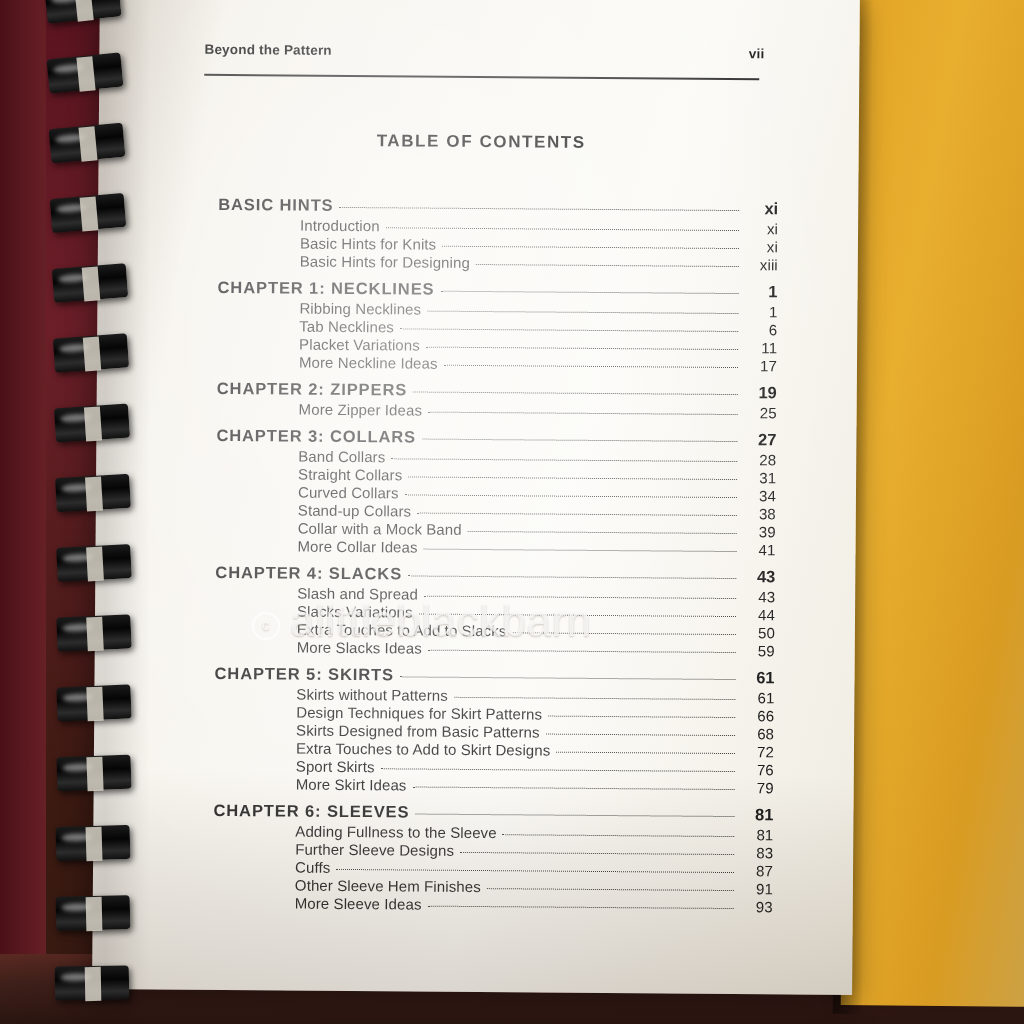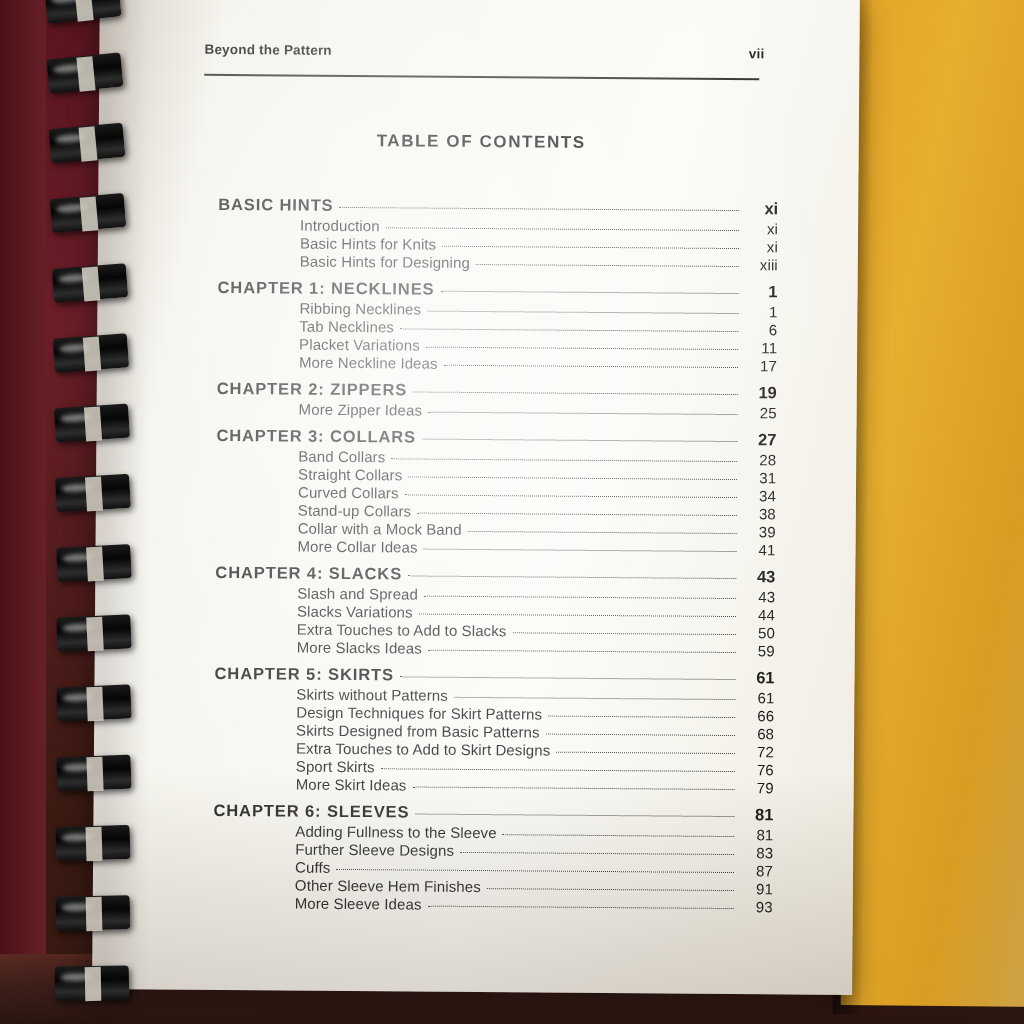--- a/index.html
+++ b/index.html
@@ -435,20 +435,23 @@
             <span class="label">More Sleeve Ideas</span>
             <span class="leader"></span>
             <span class="page-no">93</span>
           </div>
         </div>
 
     </div>
     <div class="page-shade"></div>
   </div>
 
+  <div class="watermark">
+    <span class="c">c</span><span>alittleblackbarn</span>
+  </div>
 
   <div class="binding-strip" id="binding">
       <div class="coil" style="top: -4px; left: 46px; transform: rotate(-6deg);"></div>
       <div class="coil-gap" style="top: -3px; left: 76px; transform: rotate(-6deg); opacity: 0.85;"></div>
       <div class="coil" style="top: 66px; left: 47.8473px; transform: rotate(-5.64286deg);"></div>
       <div class="coil-gap" style="top: 67px; left: 77.8473px; transform: rotate(-5.64286deg); opacity: 0.85;"></div>
       <div class="coil" style="top: 136px; left: 49.6363px; transform: rotate(-5.28571deg);"></div>
       <div class="coil-gap" style="top: 137px; left: 79.6363px; transform: rotate(-5.28571deg); opacity: 0.85;"></div>
       <div class="coil" style="top: 206px; left: 51.3112px; transform: rotate(-4.92857deg);"></div>
       <div class="coil-gap" style="top: 207px; left: 81.3112px; transform: rotate(-4.92857deg); opacity: 0.85;"></div>

